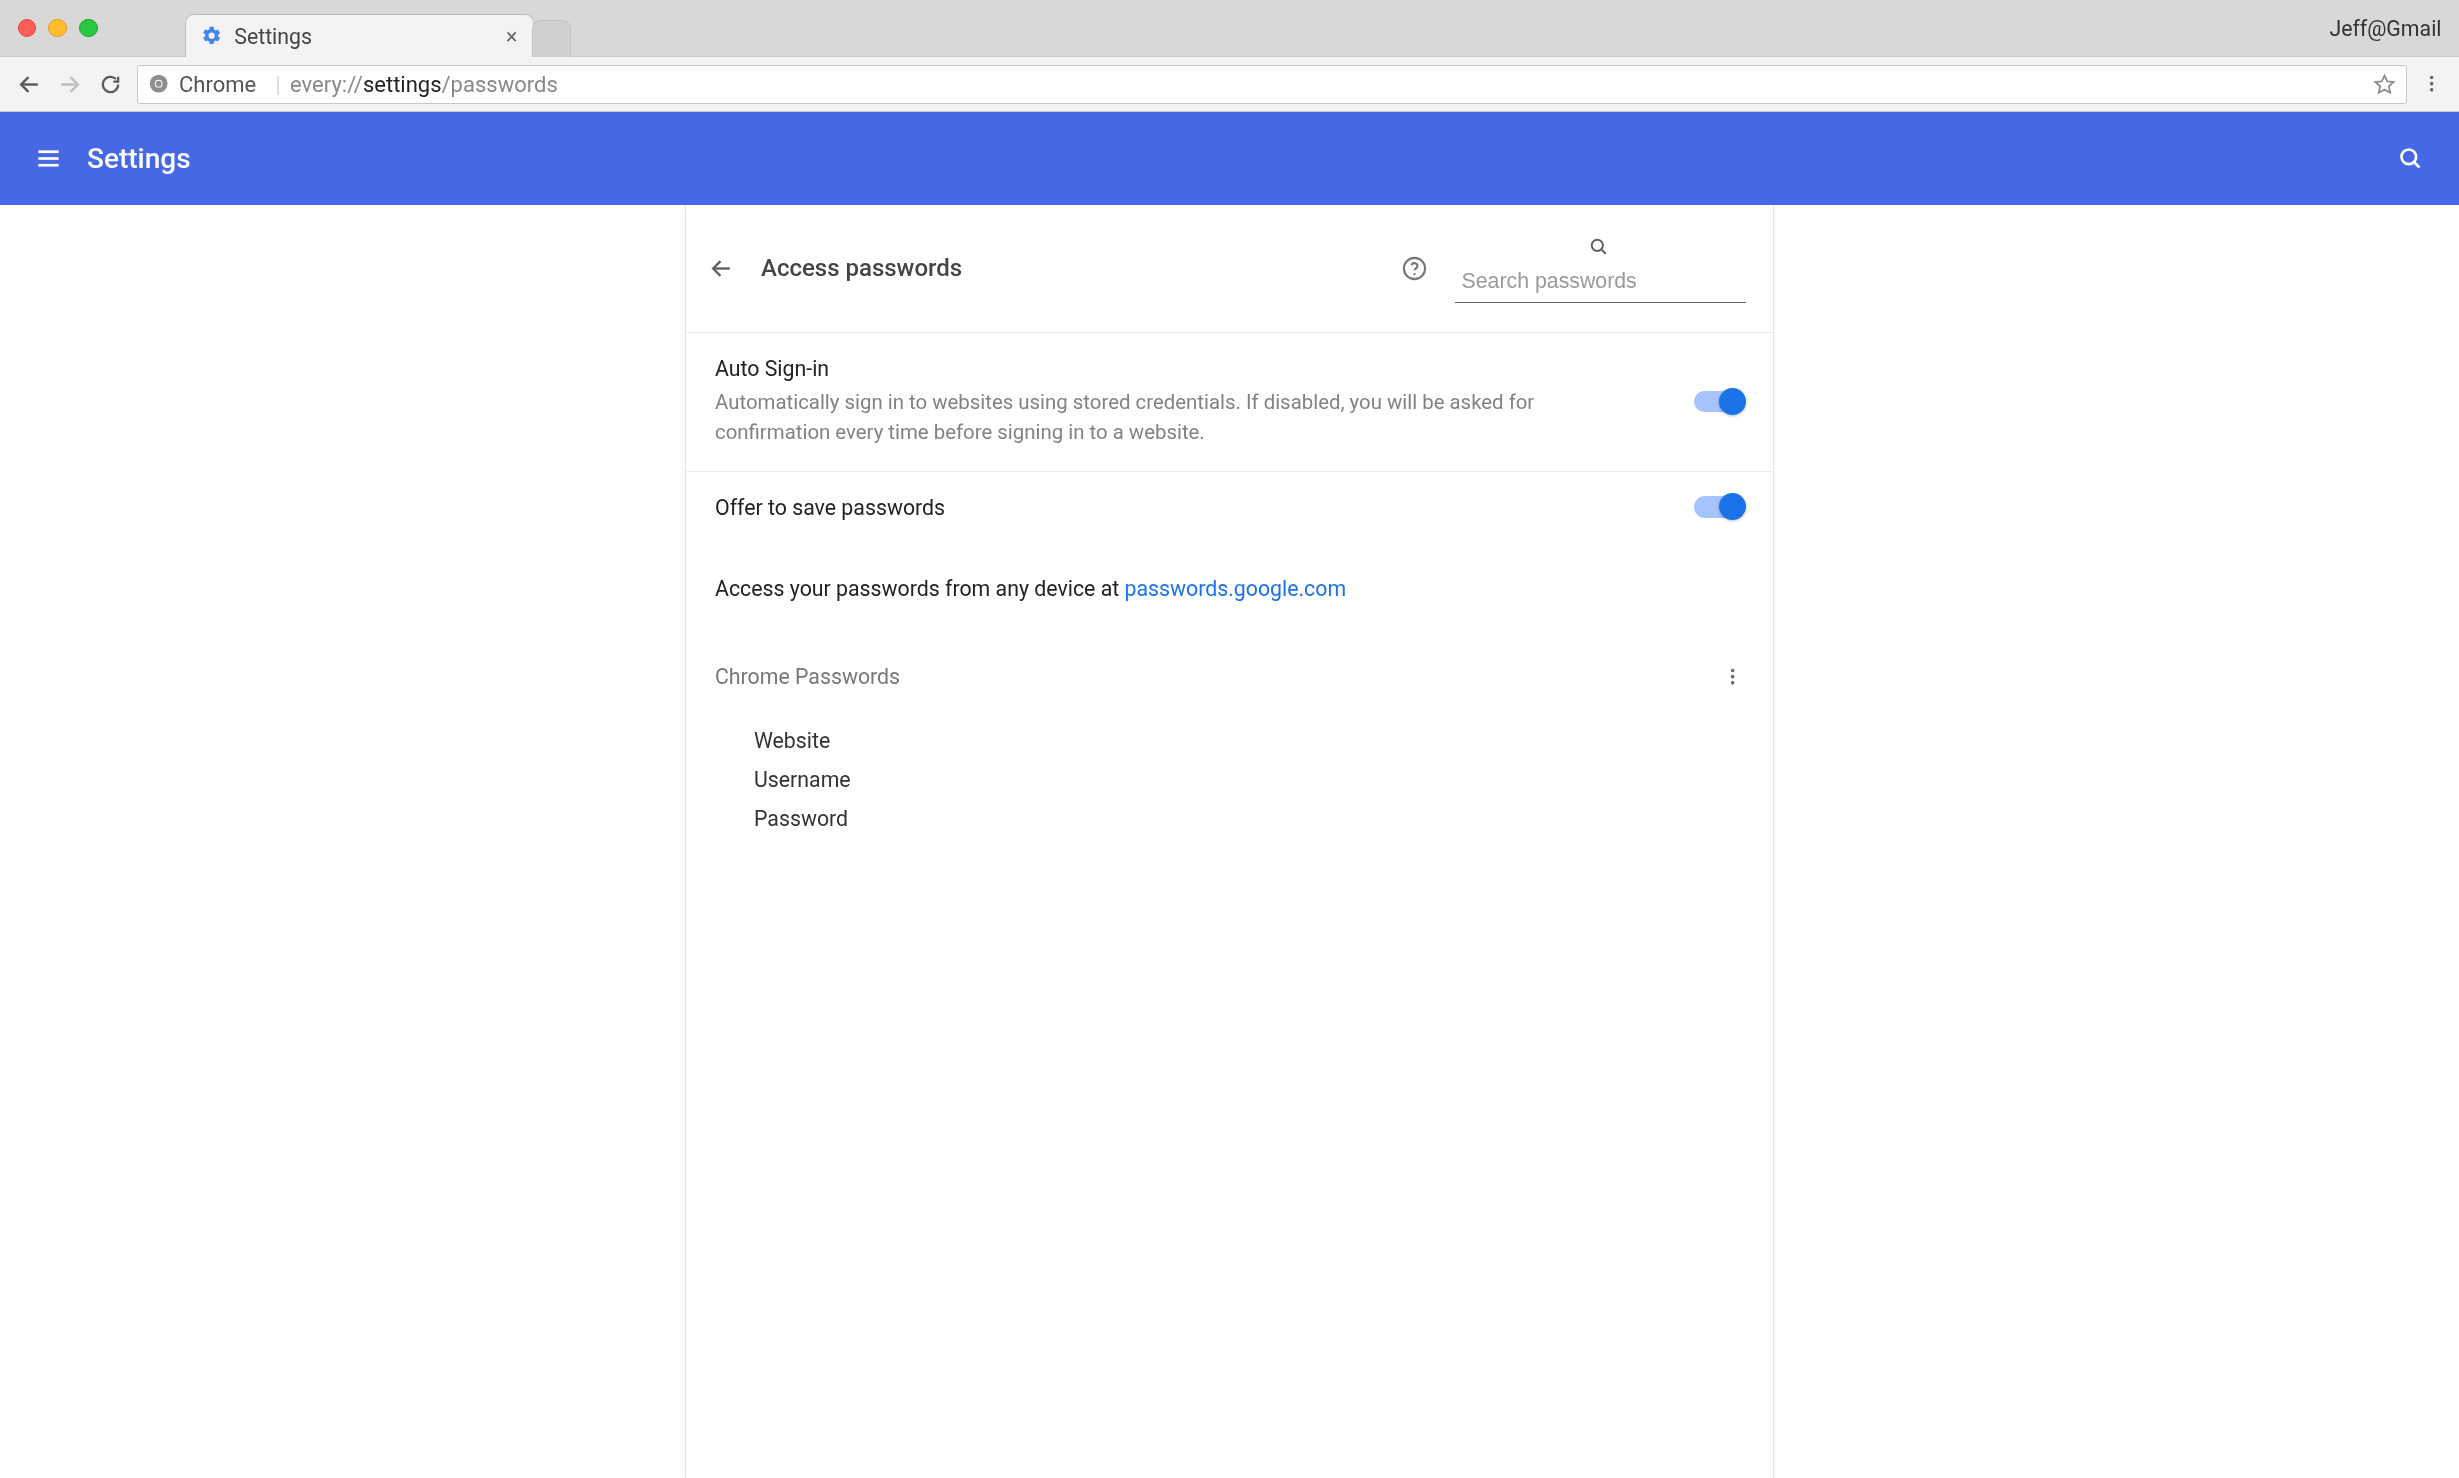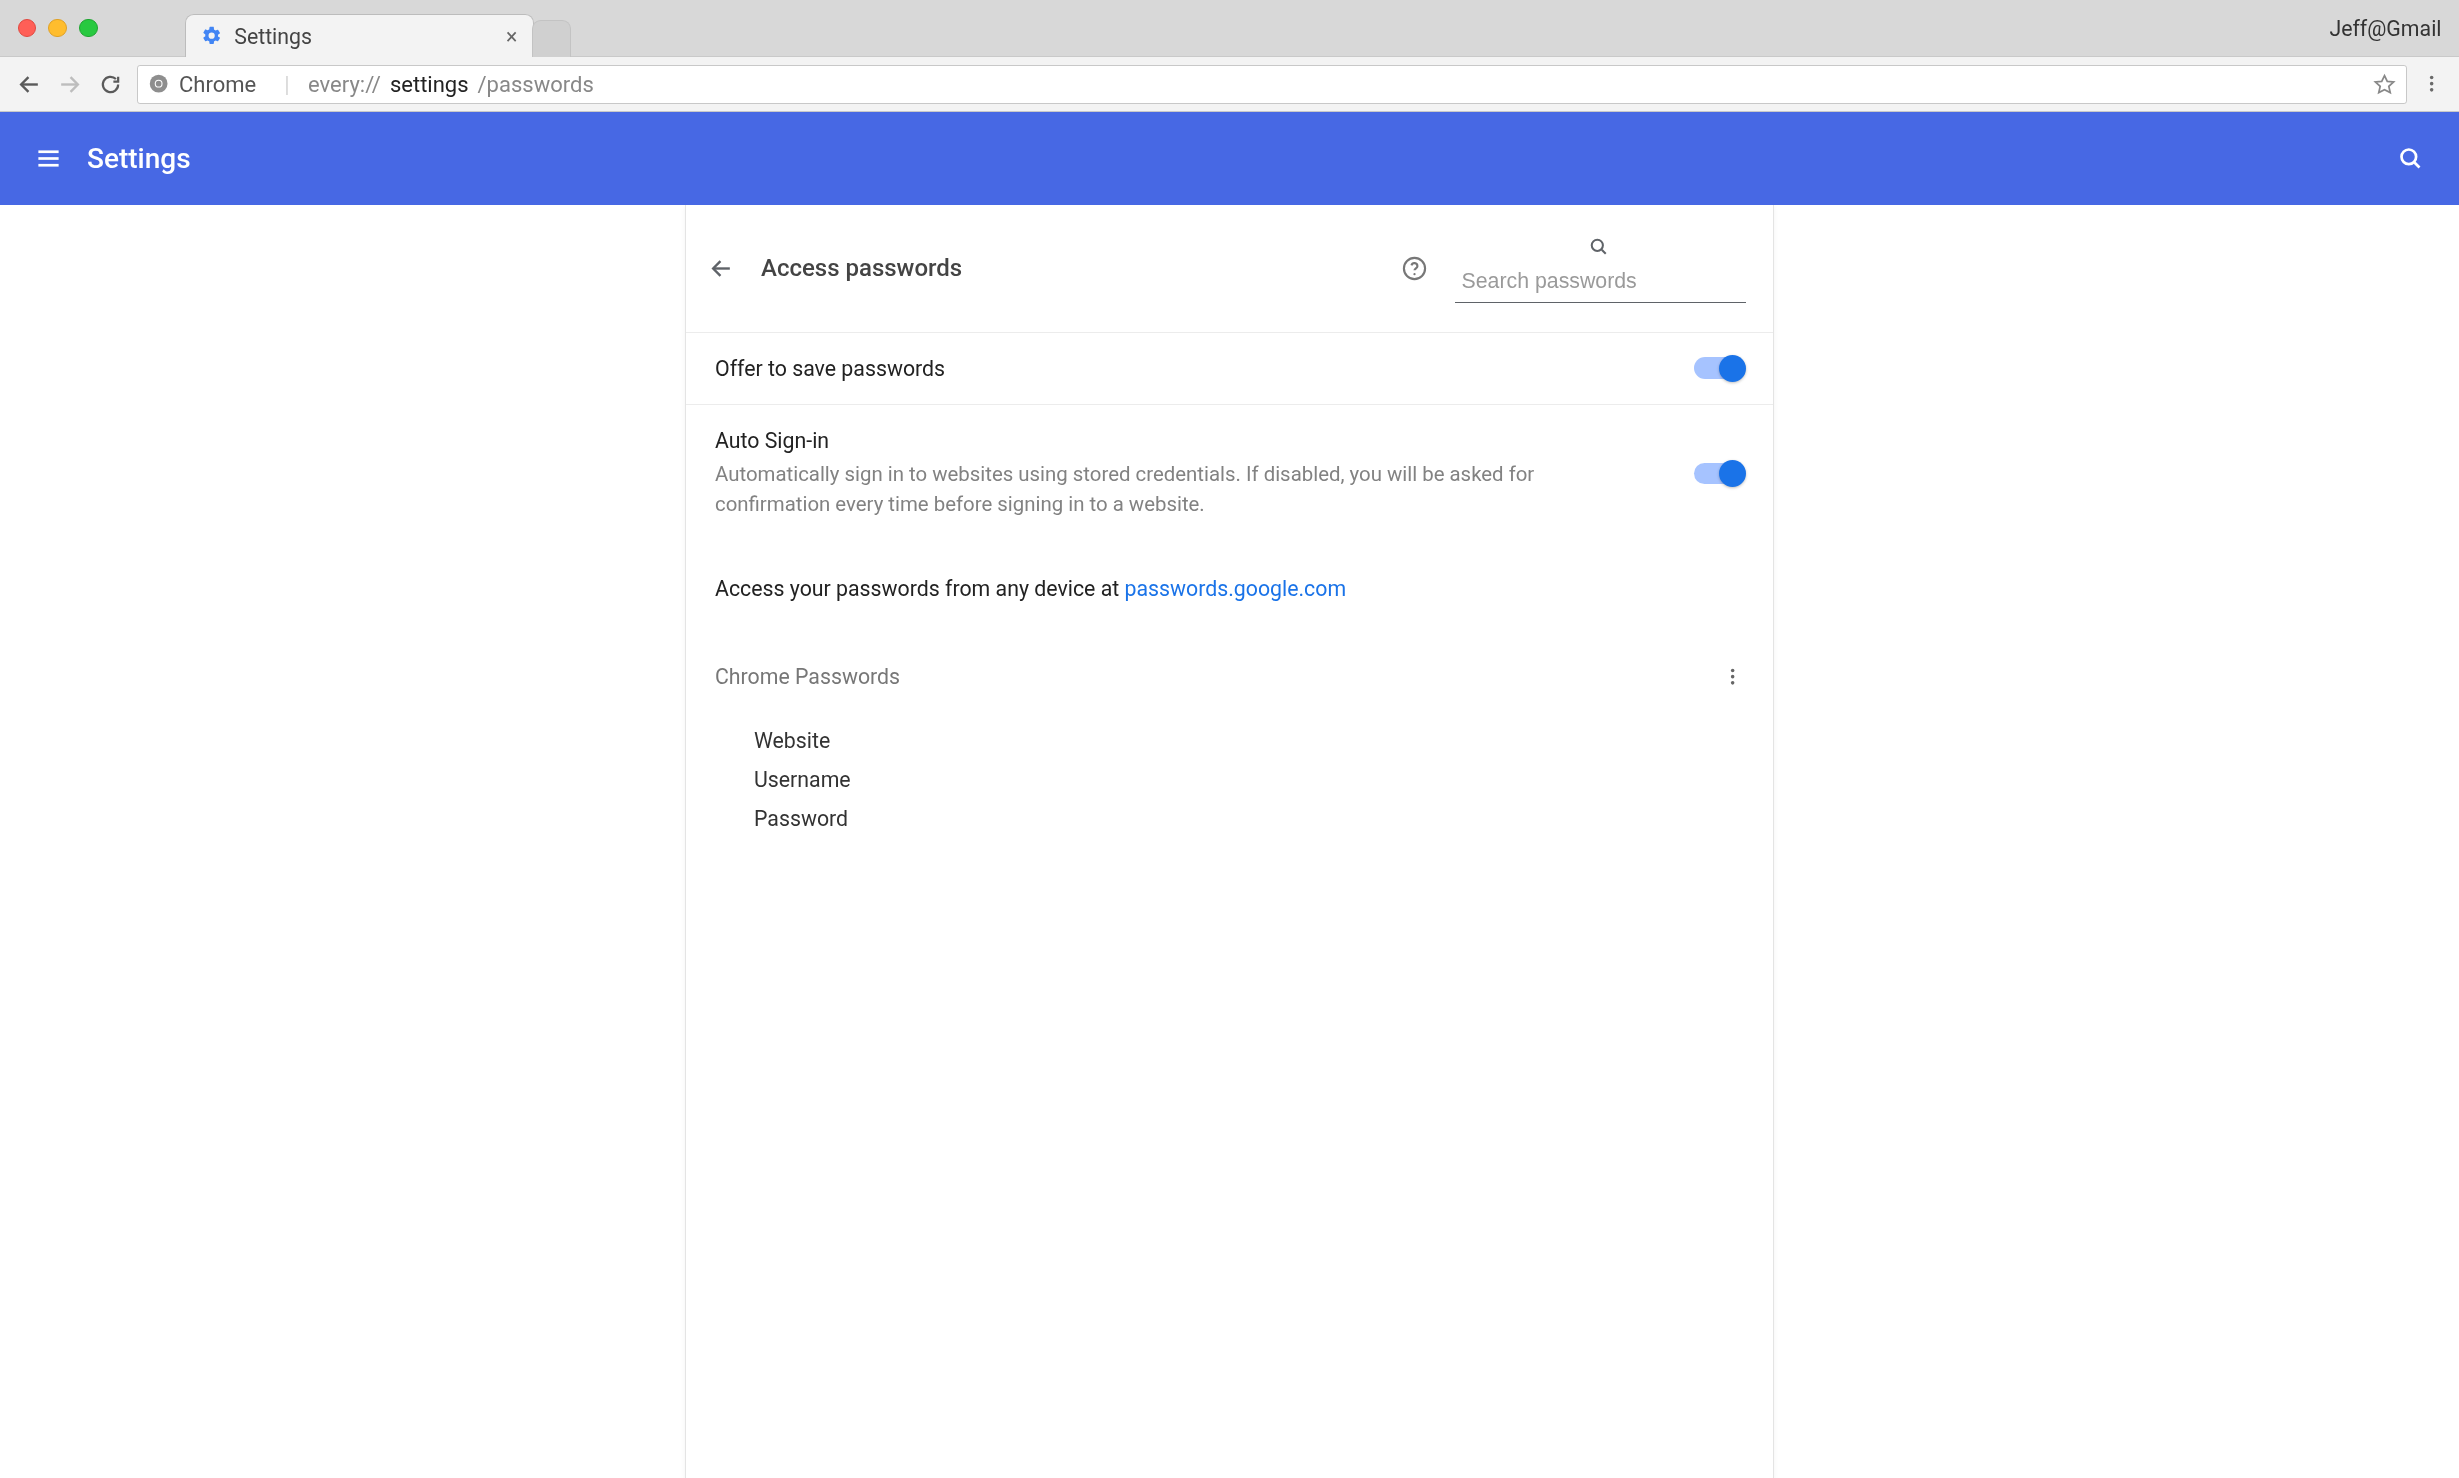--- a/index.html
+++ b/index.html
@@ -87,21 +87,21 @@
       height: 39px;
       background: #fff;
       border: 1px solid #c8c8c8;
       border-radius: 2.9px;
       display:flex;
       align-items:center;
       padding: 0 9.7px;
       gap: 9.7px;
     }
     .omni-icon { width:21.3px; height:21.3px; color:#7a7a7a; }
-    .omni-text { font-size: 22px; color:#555; display:flex; align-items:center; gap:9px; }
+    .omni-text { font-size: 22px; color:#555; display:flex; align-items:center; gap:0; }
     .omni-scheme { color:#555; margin-right: 9.7px; }
     .omni-sep { color:#c6c6c6; margin: 0 9.7px; font-weight:300; }
     .omni-host { color:#888; }
     .omni-bold { color:#222; font-weight:400; }
     .omni-tail { color:#888; }
     .omni-star { margin-left:auto; color:#888; width:23px; height:23px; cursor:pointer; }
     .kebab { color:#6a6a6a; cursor:pointer; width:23px; display:flex; justify-content:center; }
 
     
     .blue-bar {
@@ -336,29 +336,29 @@
               <circle cx="10.5" cy="10.5" r="6.3"></circle>
               <path d="M20 20l-4.5-4.5"></path>
             </svg>
         </span>
         <input class="search-input" placeholder="Search passwords" style="">
       </div>
     </div>
 
     <div class="row">
       <div class="row-left">
-        <div class="row-label">Offer to save passwords</div>
+        <div class="row-label">Auto Sign-in</div>
+        <div class="row-sub">Automatically sign in to websites using stored credentials. If disabled, you will be asked for confirmation every time before signing in to a website.</div>
       </div>
       <div class="toggle"></div>
     </div>
 
     <div class="row">
       <div class="row-left">
-        <div class="row-label">Auto Sign-in</div>
-        <div class="row-sub">Automatically sign in to websites using stored credentials. If disabled, you will be asked for confirmation every time before signing in to a website.</div>
+        <div class="row-label">Offer to save passwords</div>
       </div>
       <div class="toggle"></div>
     </div>
 
     <div class="link-row">
       <span>Access your passwords from any device at </span><a href="#">passwords.google.com</a>
     </div>
 
     <div class="section-heading">
       <span class="section-title">Chrome Passwords</span>

